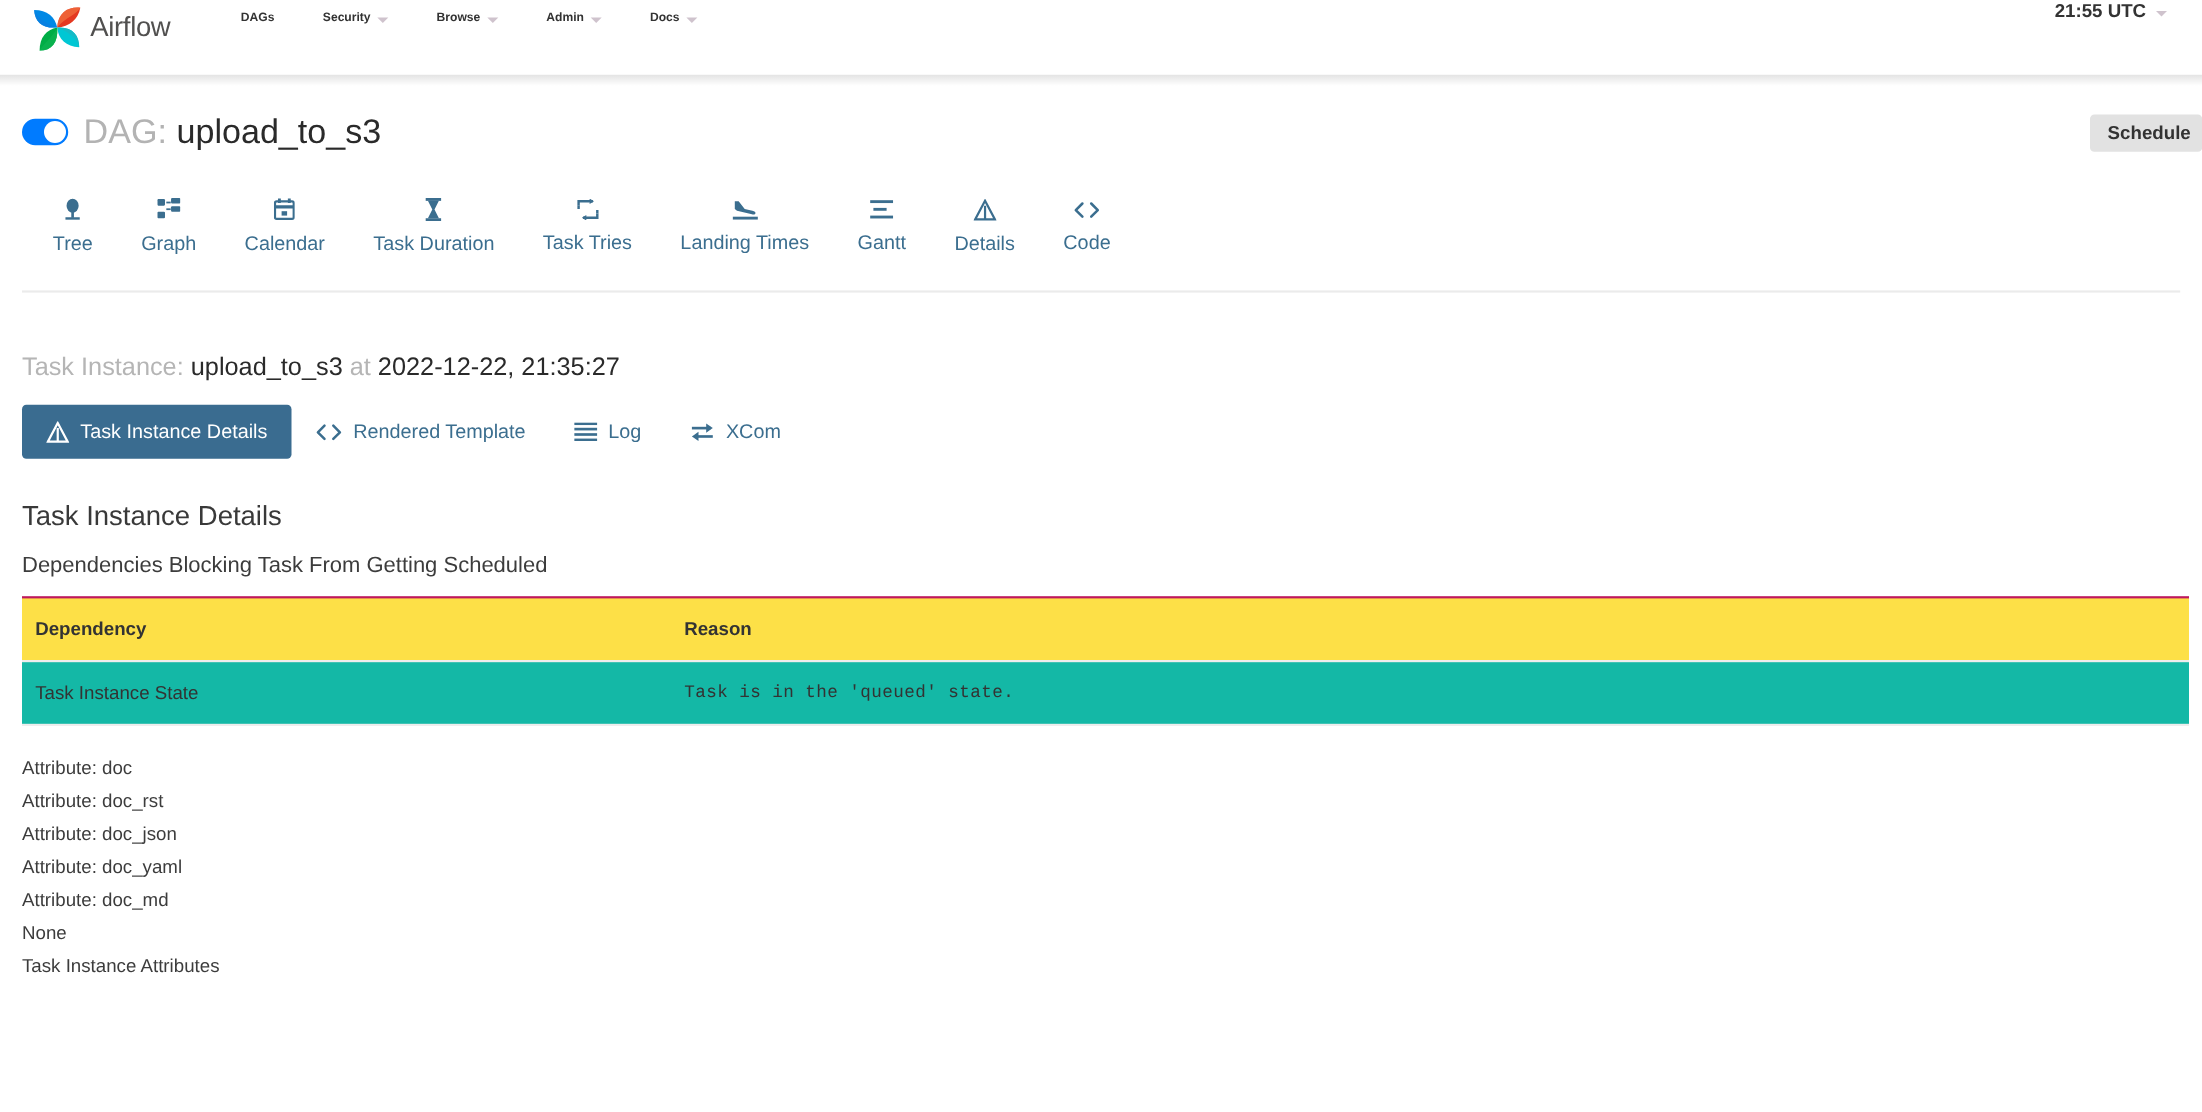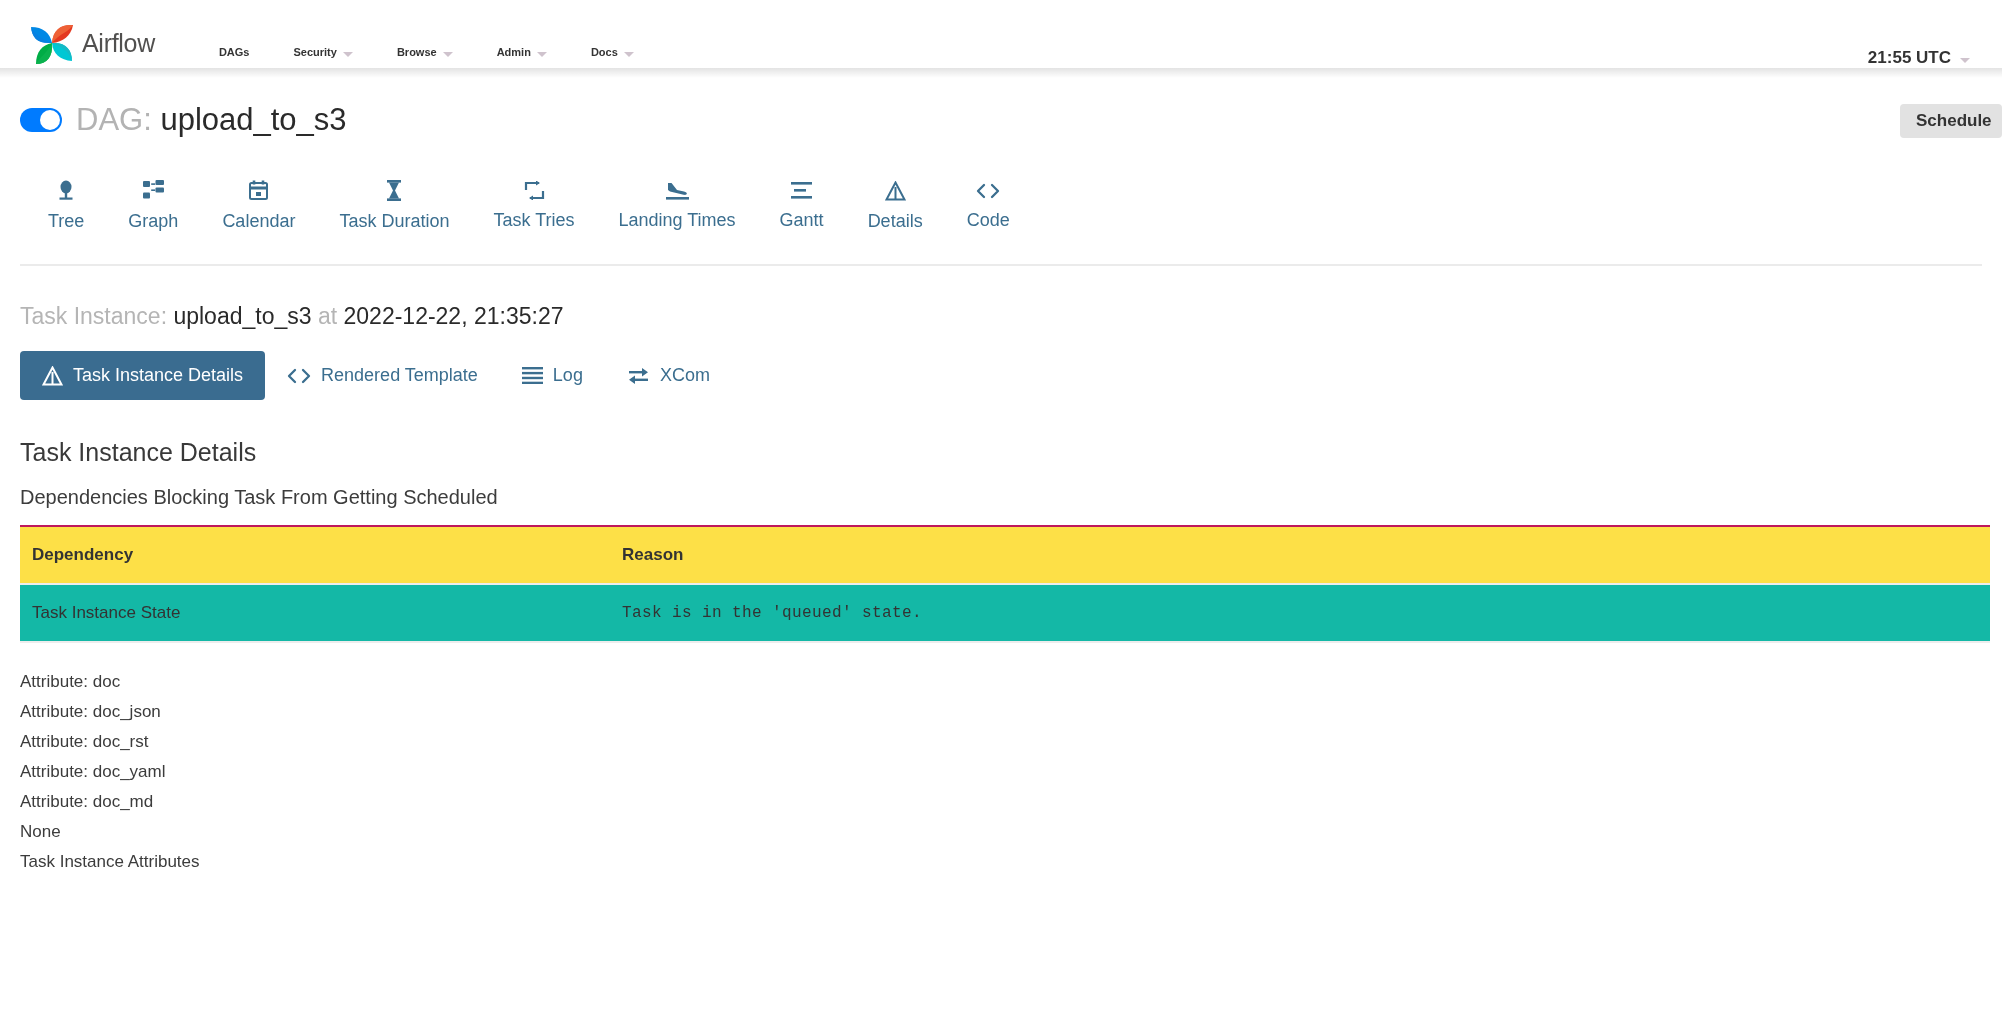--- a/index.html
+++ b/index.html
@@ -10,21 +10,21 @@
     font-family: "Liberation Sans", sans-serif;
     overflow: hidden;
   }
 
   
   .navbar {
     position: relative;
     height: 68px;
     background: #ffffff;
     display: flex;
-    align-items: flex-end;
+    align-items: flex-start;
     padding: 0 24px 0 26px;
   }
   .navbar::after {
     content: "";
     position: absolute;
     left: 0; right: 0; top: 68px;
     height: 10px;
     background: linear-gradient(to bottom, rgba(0,0,0,0.11), rgba(0,0,0,0));
     pointer-events: none;
   }
@@ -149,21 +149,21 @@
   .rule {
     height: 2px;
     background: #ebebeb;
     margin-top: 22px;
   }
 
   
   .ti-head {
     font-size: 23px;
     color: #2a2a2a;
-    margin-top: 37px;
+    margin-top: 54px;
     white-space: nowrap;
   }
   .ti-head .muted { color: #b5b5b5; }
 
   .ti-tabs {
     display: flex;
     align-items: center;
     margin-top: 21px;
   }
   .ti-tab {
@@ -470,21 +470,21 @@
     <tbody>
       <tr>
         <td>Task Instance State</td>
         <td class="mono">Task is in the 'queued' state.</td>
       </tr>
     </tbody>
   </table>
 
   <div class="attr-list">
     <div class="attr-line">Attribute: doc</div>
+    <div class="attr-line">Attribute: doc_rst</div>
     <div class="attr-line">Attribute: doc_json</div>
-    <div class="attr-line">Attribute: doc_rst</div>
     <div class="attr-line">Attribute: doc_yaml</div>
     <div class="attr-line">Attribute: doc_md</div>
     <div class="attr-line">None</div>
     <div class="attr-line">Task Instance Attributes</div>
   </div>
 
 </div>
 
 </body></html>

